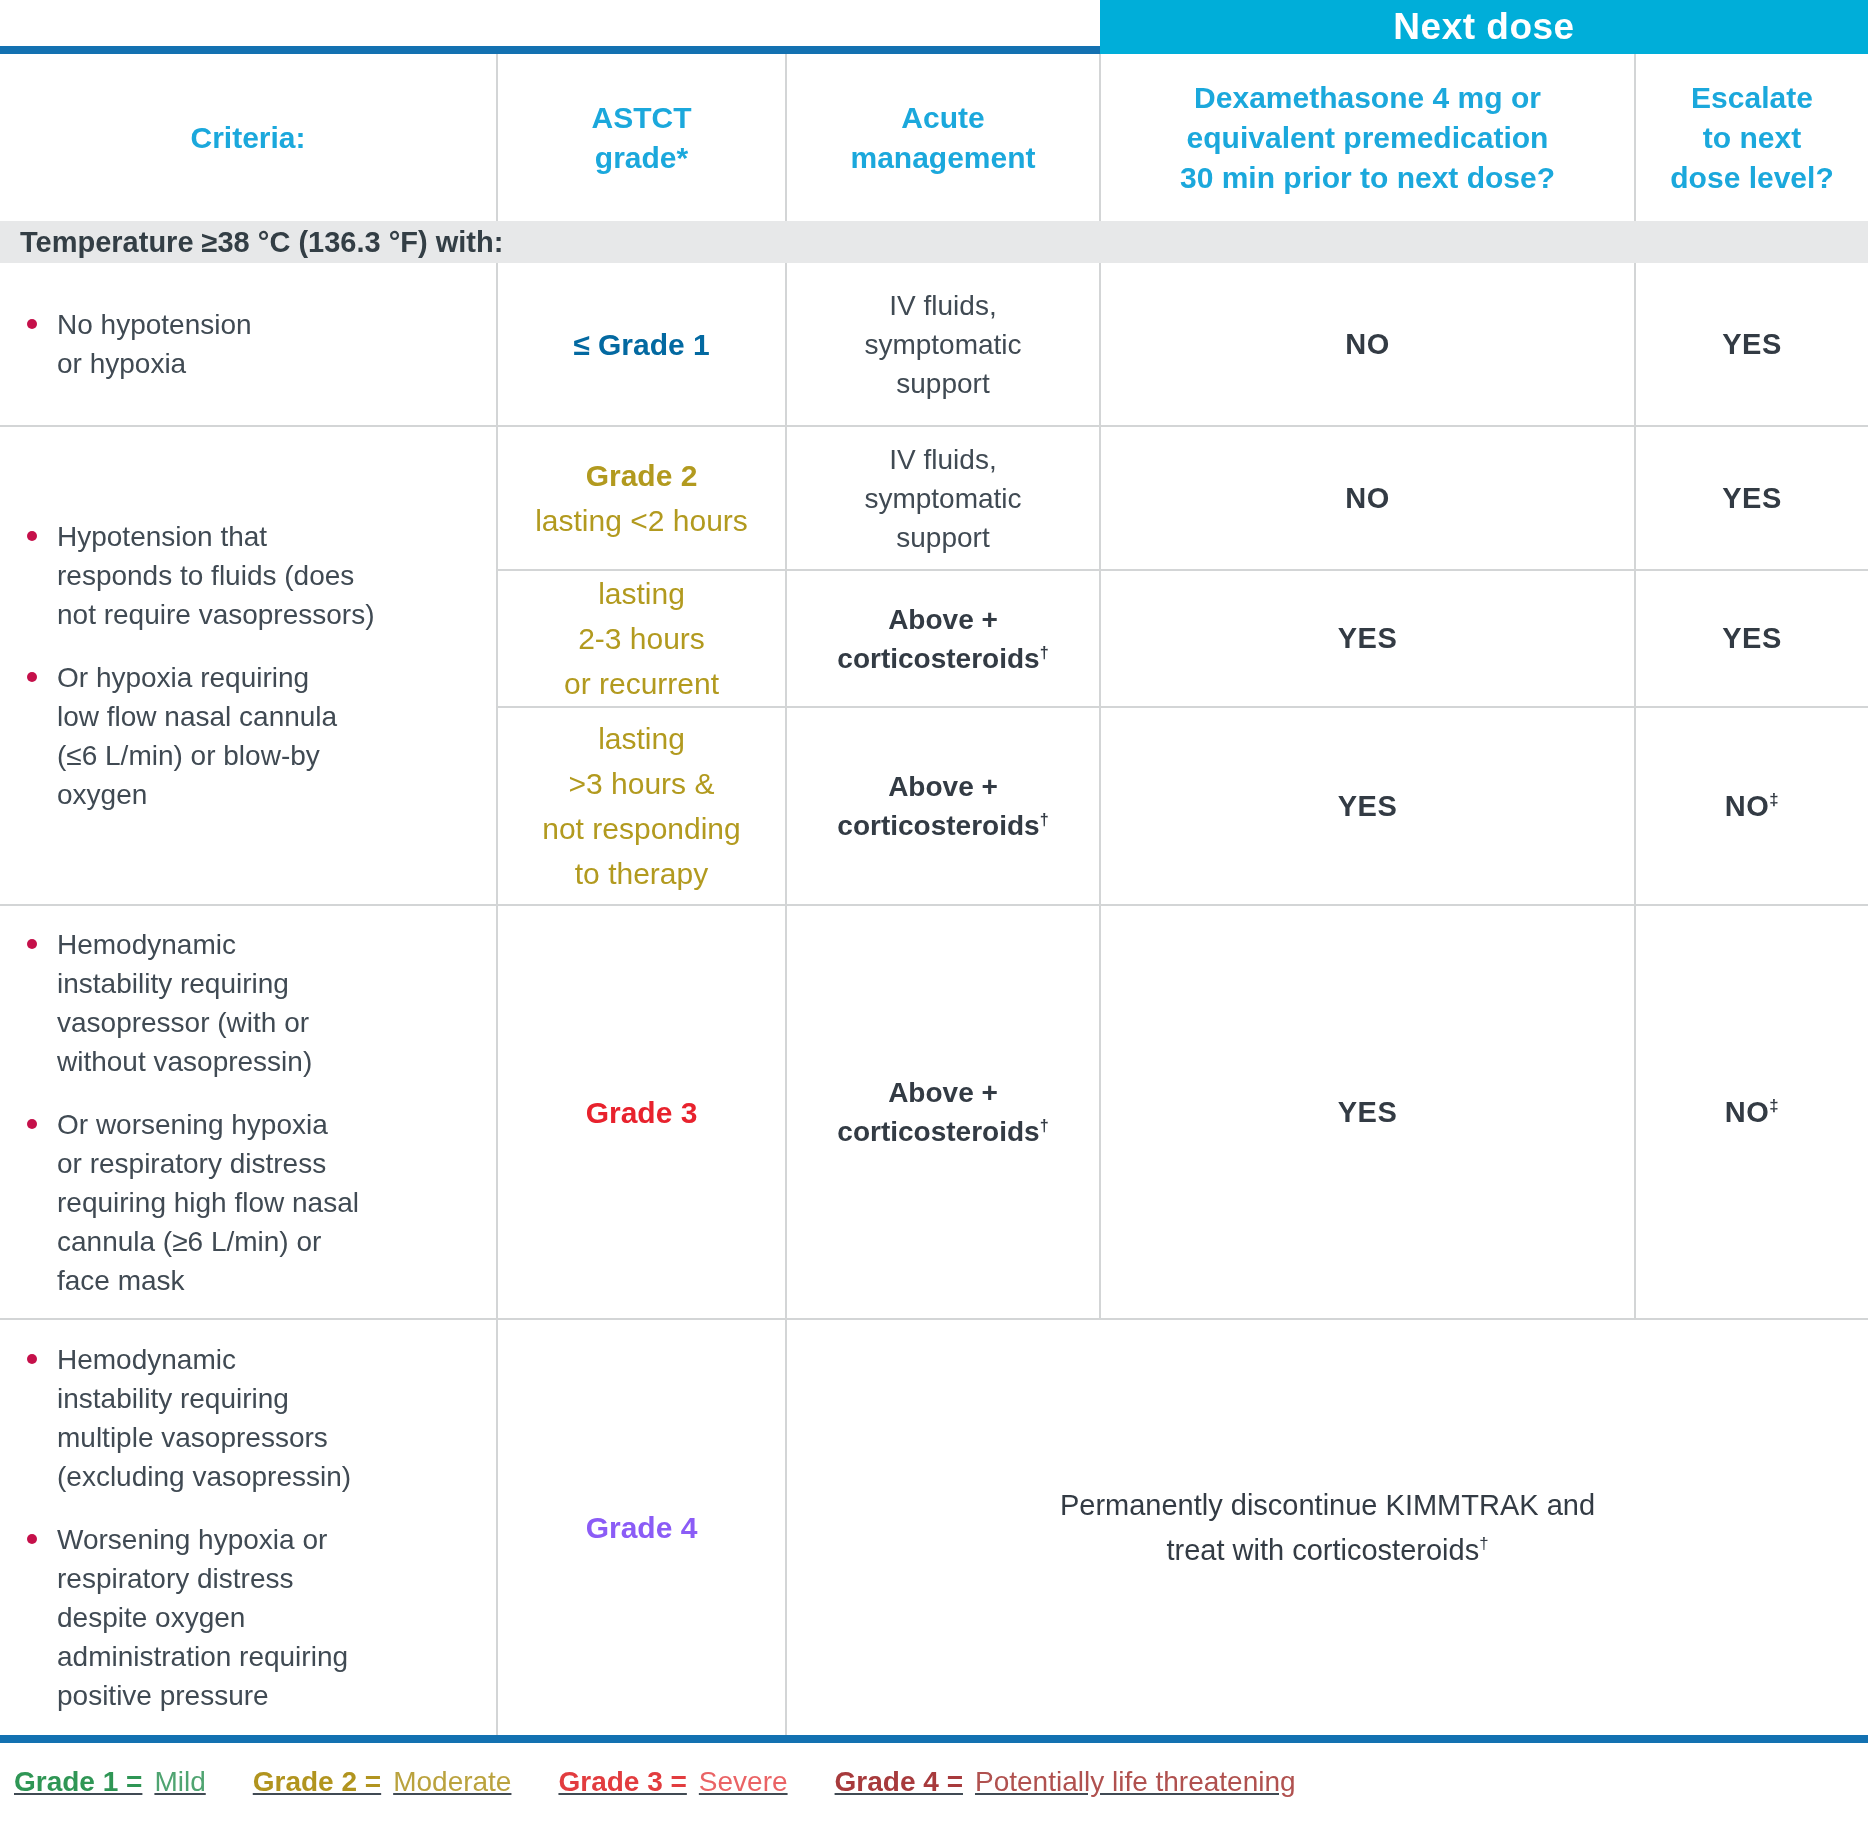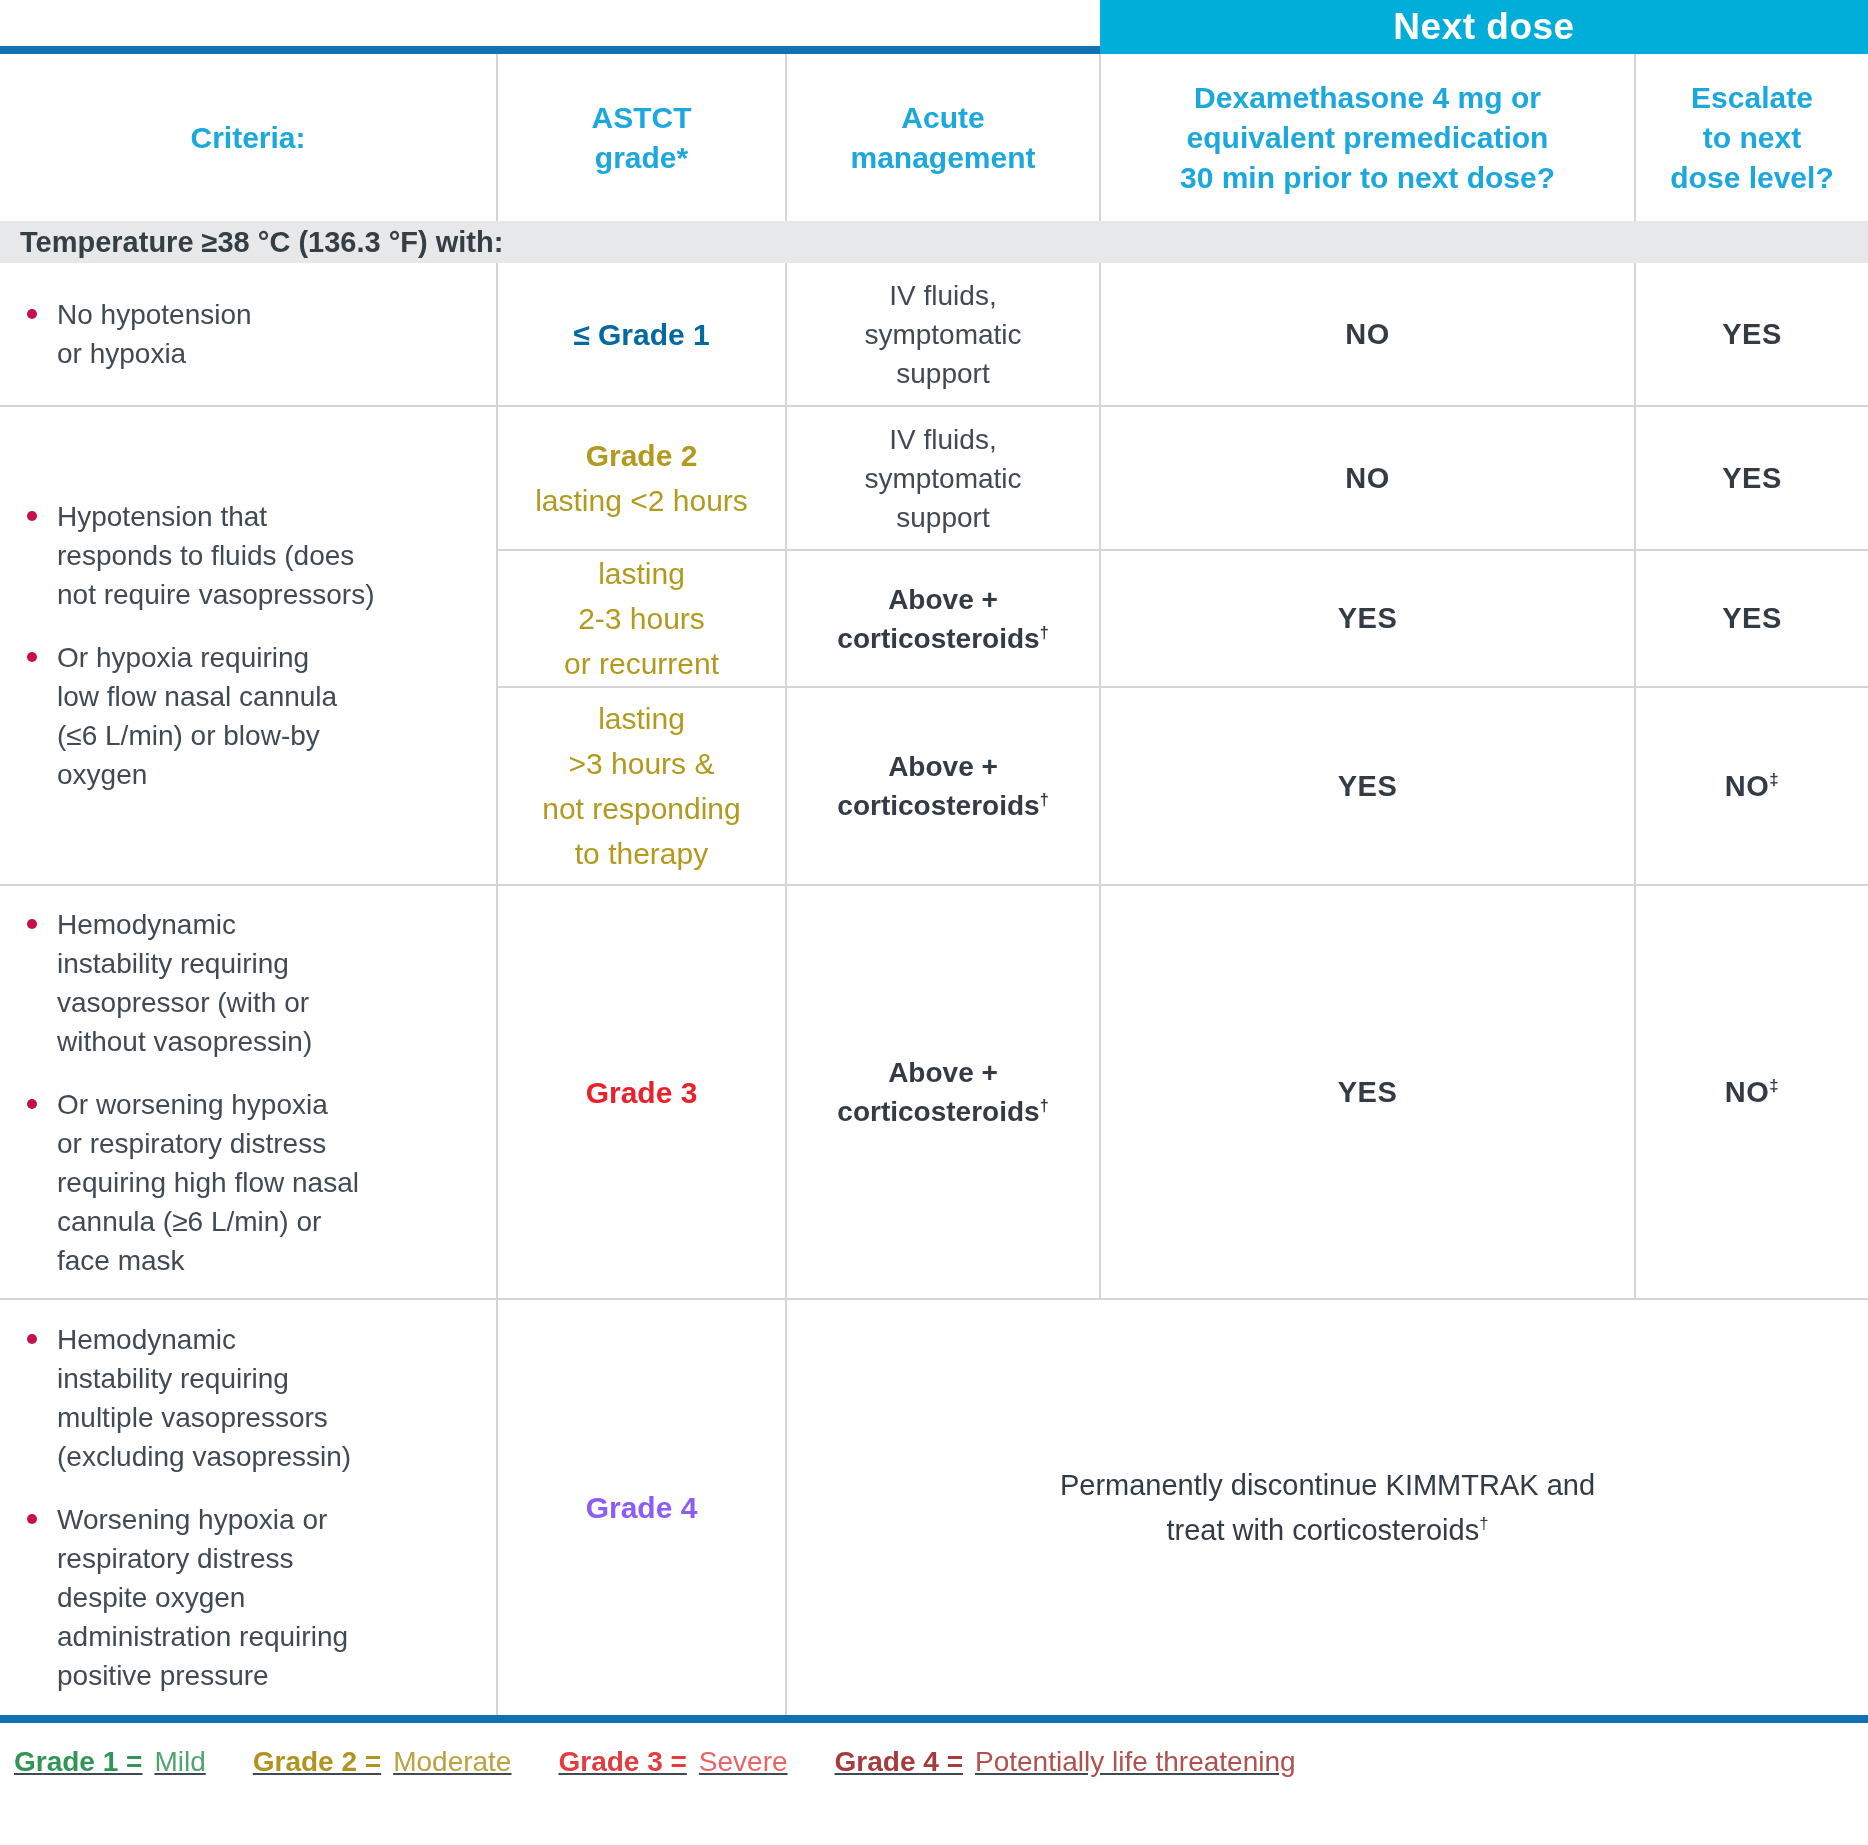--- a/index.html
+++ b/index.html
@@ -18,21 +18,21 @@
   td{border:2px solid #D3D5D6;padding:0;vertical-align:middle;box-sizing:border-box;}
   td:first-child{border-left:0}
   td:last-child{border-right:0}
   tr.hrow td{border-top:0;border-bottom:0}
   tr.bandrow td{border:0;background:#E7E8E9;}
   tr.r1 td{border-top:0}
   tr.r6 td{border-bottom:0}
 
   tr.hrow{height:167px}
   tr.bandrow{height:42px}
-  tr.r1{height:143px}
+  tr.r1{height:163px}
   tr.r2{height:144px}
   tr.r3{height:135px}
   tr.r4{height:198px}
   tr.r5{height:414px}
   tr.r6{height:416px}
 
   .th{color:#1BA8DC;font-weight:bold;font-size:30px;line-height:40px;text-align:center;
       white-space:pre-line;}
   .band-label{font-weight:bold;font-size:29px;color:#333E45;padding-left:20px;display:block;}
 

